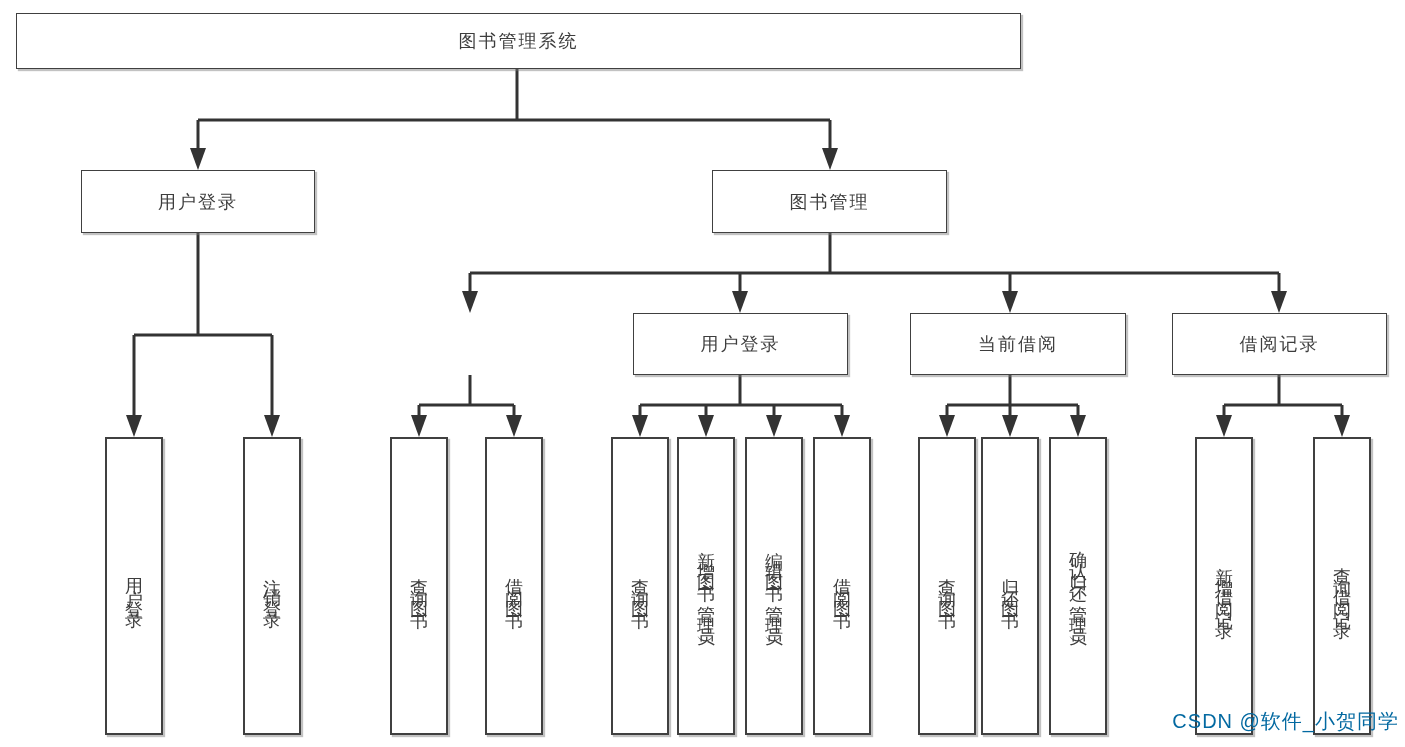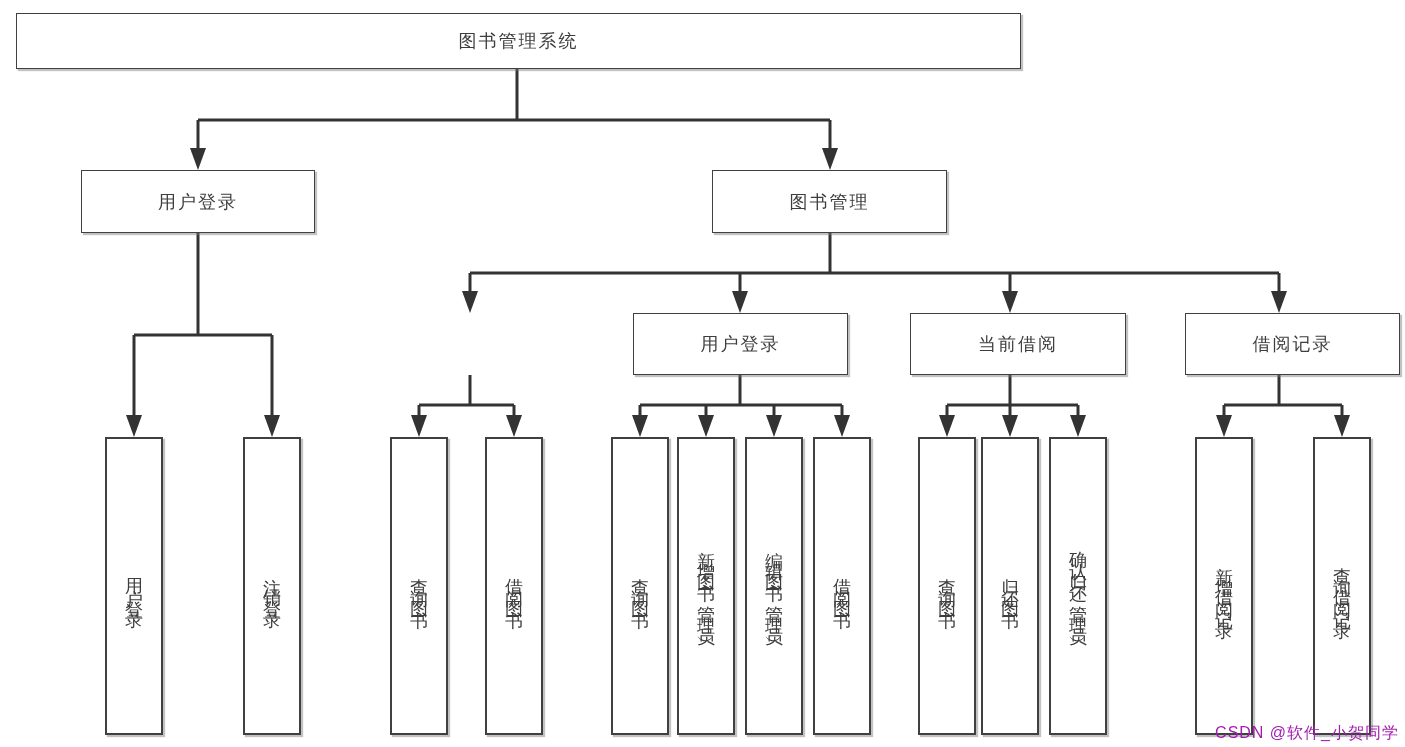--- a/index.html
+++ b/index.html
@@ -47,23 +47,23 @@
     writing-mode: vertical-lr;
     text-orientation: mixed;
     letter-spacing: 11px;
     font-size: 18px;
     line-height: 1;
     color: #3d3d3d;
   }
   .watermark {
     position: absolute;
     right: 6px;
-    bottom: 3px;
-    font-size: 16px;
-    color: #a21caf;
+    bottom: 12px;
+    font-size: 20px;
+    color: #0369a1;
     letter-spacing: 1px;
     z-index: 3;
   }
 </style>
 </head>
 <body>
 
 <div class="canvas">
 
   <svg class="connectors" width="1405" height="747" viewBox="0 0 1405 747">
@@ -145,21 +145,21 @@
   <div class="node" style="left:712px; top:170px; width:235px; height:63px;">
     <span>图书管理</span>
   </div>
 
   <div class="node" style="left:633px; top:313px; width:215px; height:62px;">
     <span>用户登录</span>
   </div>
   <div class="node" style="left:902px; top:313px; width:216px; height:62px;margin-left:8px;">
     <span>当前借阅</span>
   </div>
-  <div class="node" style="left:1172px; top:313px; width:215px; height:62px;margin-left:13px;">
+  <div class="node" style="left:1172px; top:313px; width:215px; height:62px;">
     <span>借阅记录</span>
   </div>
 
   <div class="node leaf" style="left:105px;">
     <span class="vtext">用户登录</span>
   </div>
   <div class="node leaf" style="left:243px;">
     <span class="vtext">注销登录</span>
   </div>
 

